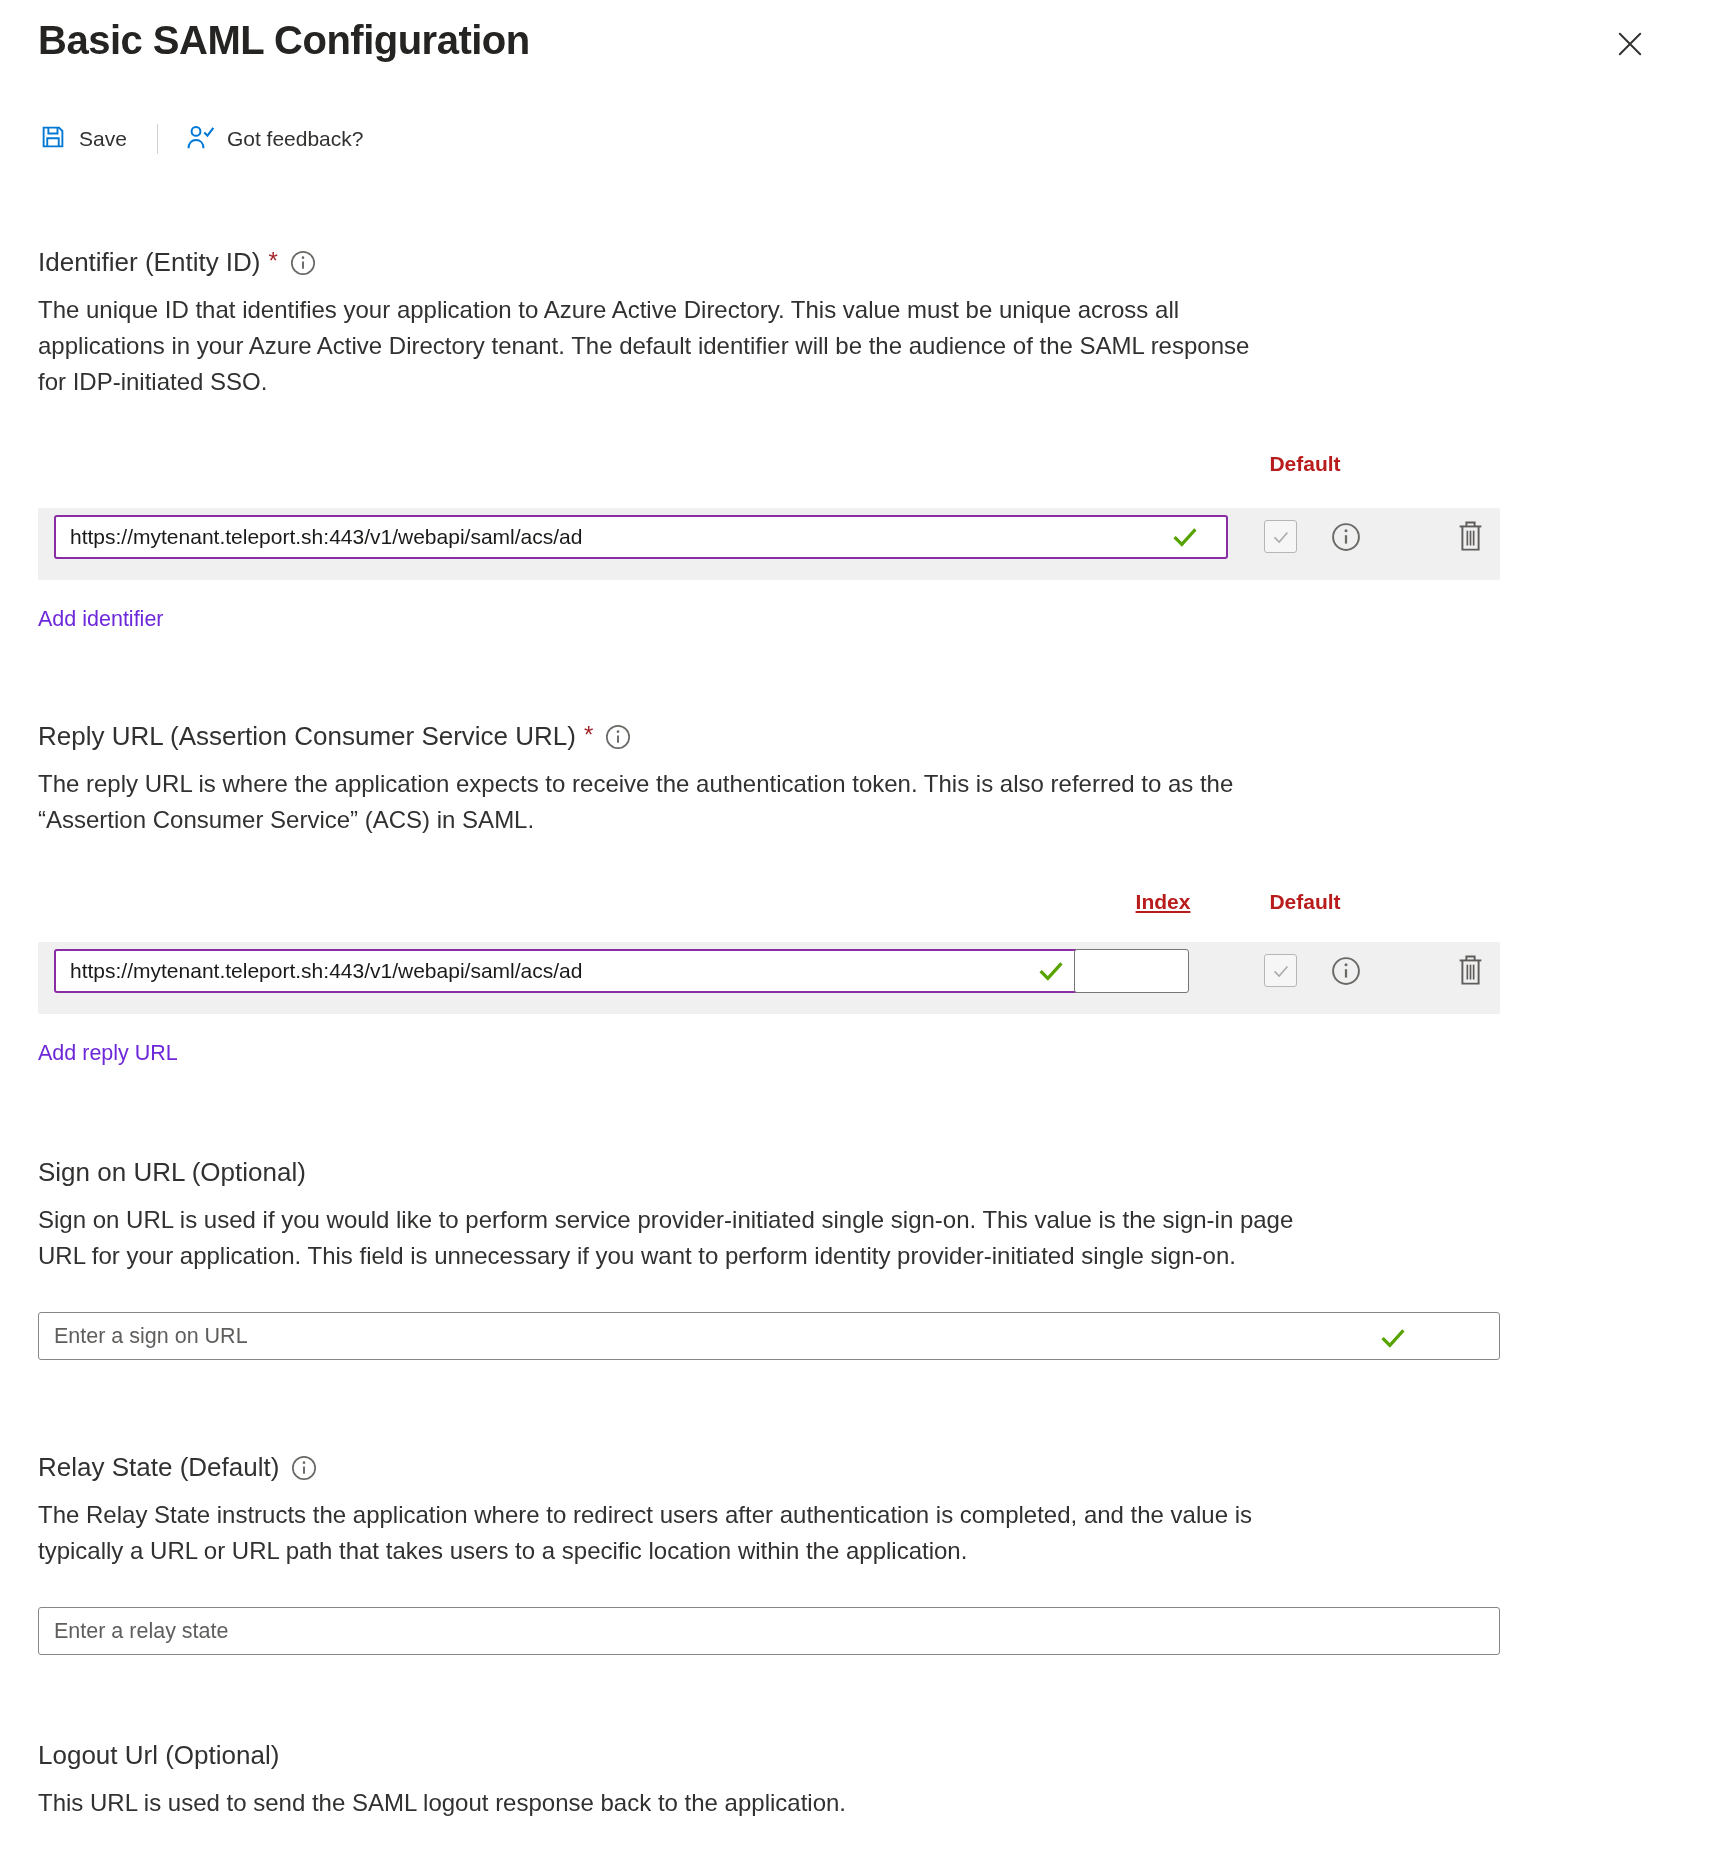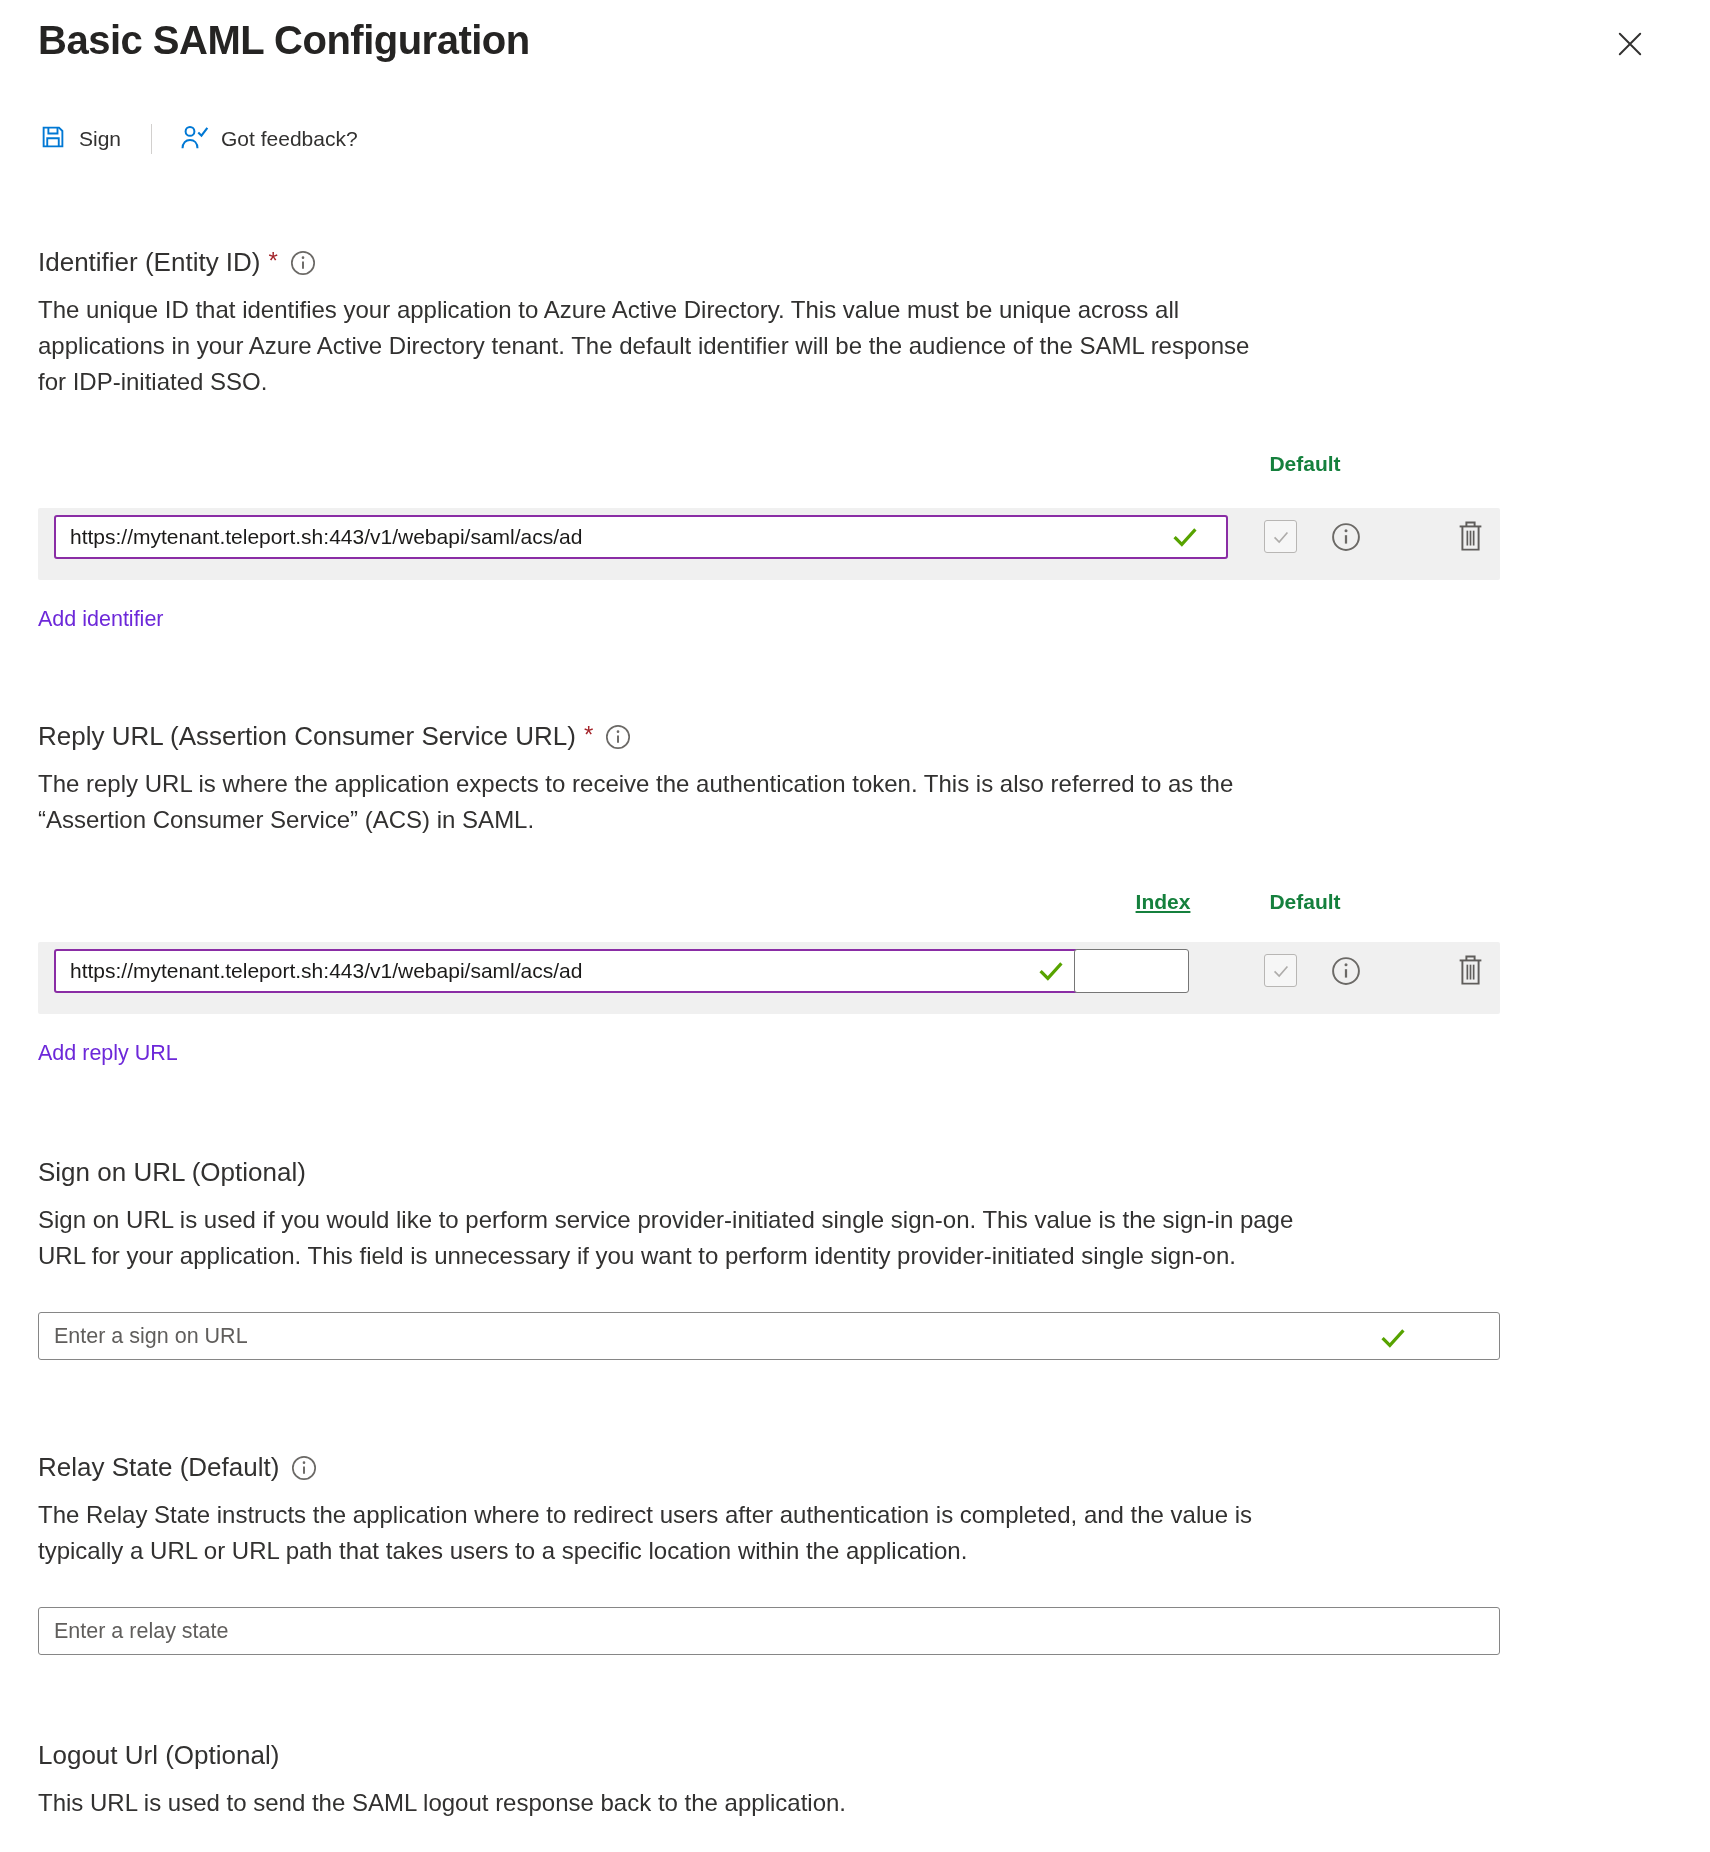--- a/index.html
+++ b/index.html
@@ -28,21 +28,21 @@
   .desc{margin-top:14px;font-size:24px;line-height:36px;color:#323130;max-width:1245px;}
 
   .mt-sec1{margin-top:90px;}
   .mt-sec2{margin-top:88px;}
   .mt-sec3{margin-top:90px;}
   .mt-sec4{margin-top:92px;}
   .mt-sec5{margin-top:85px;}
 
   
   .col-headers{position:relative;height:26px;margin-top:52px;width:1462px;}
-  .col-h{position:absolute;transform:translateX(-50%);font-size:21px;font-weight:700;color:#15803d;white-space:nowrap;}
+  .col-h{position:absolute;transform:translateX(-50%);font-size:21px;font-weight:700;color:#b91c1c;white-space:nowrap;}
 
   
   .value-row{position:relative;margin-top:30px;width:1462px;height:72px;background:#f0f0f0;border-radius:2px;}
   .value-row.reply{margin-top:26px;}
   .url-input{
     position:absolute;left:16px;top:7px;height:44px;
     border:2px solid #8A2DA5;border-radius:3px;background:#fff;
     font-family:inherit;font-size:21px;color:#1b1a19;padding:0 52px 0 14px;outline:none;
   }
   .url-input.w-id{width:1174px;}
@@ -112,21 +112,21 @@
 
   <div class="toolbar">
     <button class="tb-btn">
       <span>
         <svg width="30" height="30" viewBox="0 0 24 24" fill="none" stroke="#0078d4" stroke-width="1.5">
           <path d="M4.5 4.5 H16.8 L19.5 7.2 V19.5 H4.5 Z"></path>
           <path d="M8.3 4.5 V9.2 H15.6 V4.5"></path>
           <path d="M7.4 19.5 V13 H16.6 V19.5"></path>
         </svg>
       </span>
-      <span>Sign</span>
+      <span>Save</span>
     </button>
     <div class="tb-sep"></div>
     <button class="tb-btn">
       <span>
         <svg width="32" height="32" viewBox="0 0 24 24" fill="none" stroke="#0078d4" stroke-width="1.5">
           <circle cx="9" cy="7.8" r="3.3"></circle>
           <path d="M3.4 20.5 C3.4 16.4 5.9 14.2 9 14.2 C12.1 14.2 14.6 16.4 14.6 20.5"></path>
           <path d="M15.2 8.6 L17.6 11 L22 5.2" stroke-width="1.6"></path>
         </svg>
       </span>

